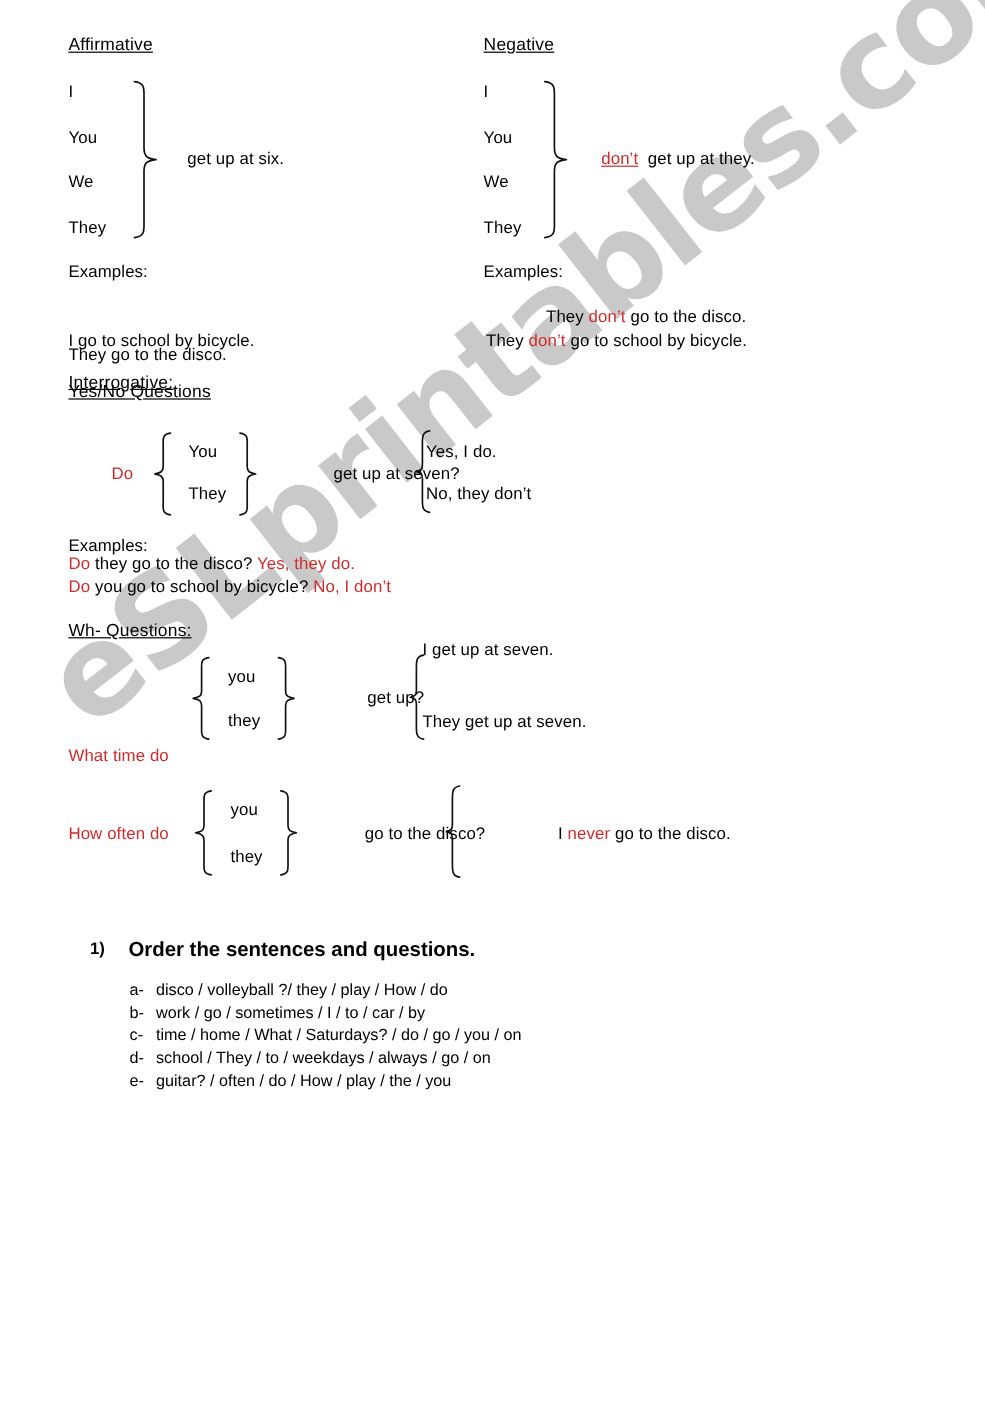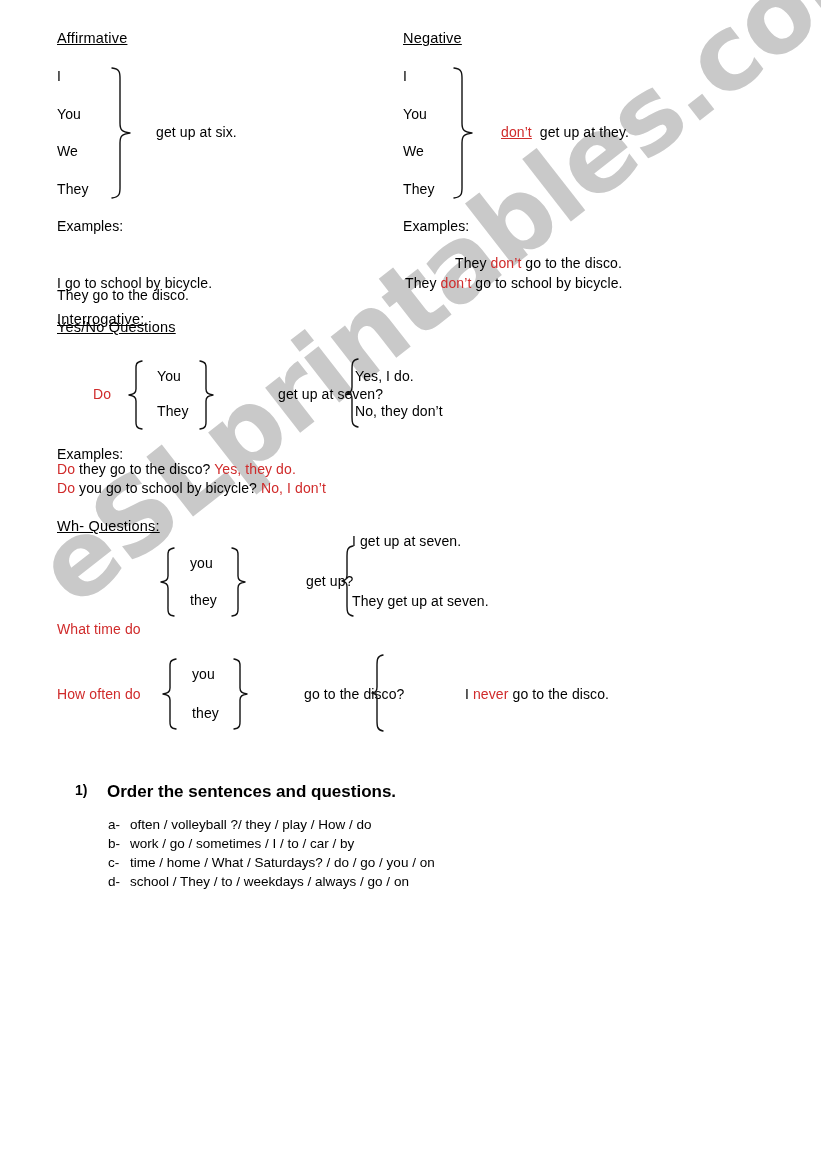--- a/index.html
+++ b/index.html
@@ -229,26 +229,29 @@
     </div>
 
     <div class="abs txt" style="left:465px; top:686px;">
       <span>I </span><span class="red">never</span><span> go to the disco.</span>
     </div>
 
     <div class="abs ex-num" style="left:75px; top:782px;">1)</div>
     <div class="abs ex-title" style="left:107px; top:782px;">Order the sentences and questions.</div>
 
     <div class="abs ex-row" style="left:108px; top:817px;">
-      <span class="ex-tag">a-</span><span>often / volleyball ?/ they / play / How / do</span>
+      <span class="ex-tag">a-</span><span>disco / volleyball ?/ they / play / How / do</span>
     </div>
     <div class="abs ex-row" style="left:108px; top:836px;">
       <span class="ex-tag">b-</span><span>work / go / sometimes / I / to / car / by</span>
     </div>
     <div class="abs ex-row" style="left:108px; top:874px;">
       <span class="ex-tag">d-</span><span>school / They / to / weekdays / always / go / on</span>
     </div>
     <div class="abs ex-row" style="left:108px; top:855px;">
       <span class="ex-tag">c-</span><span>time / home / What / Saturdays? / do / go / you / on</span>
     </div>
+    <div class="abs ex-row" style="left:108px; top:893px;">
+      <span class="ex-tag">e-</span><span>guitar? / often / do / How / play / the / you</span>
+    </div>
 
   </div>
 </div>
 
 </body></html>

